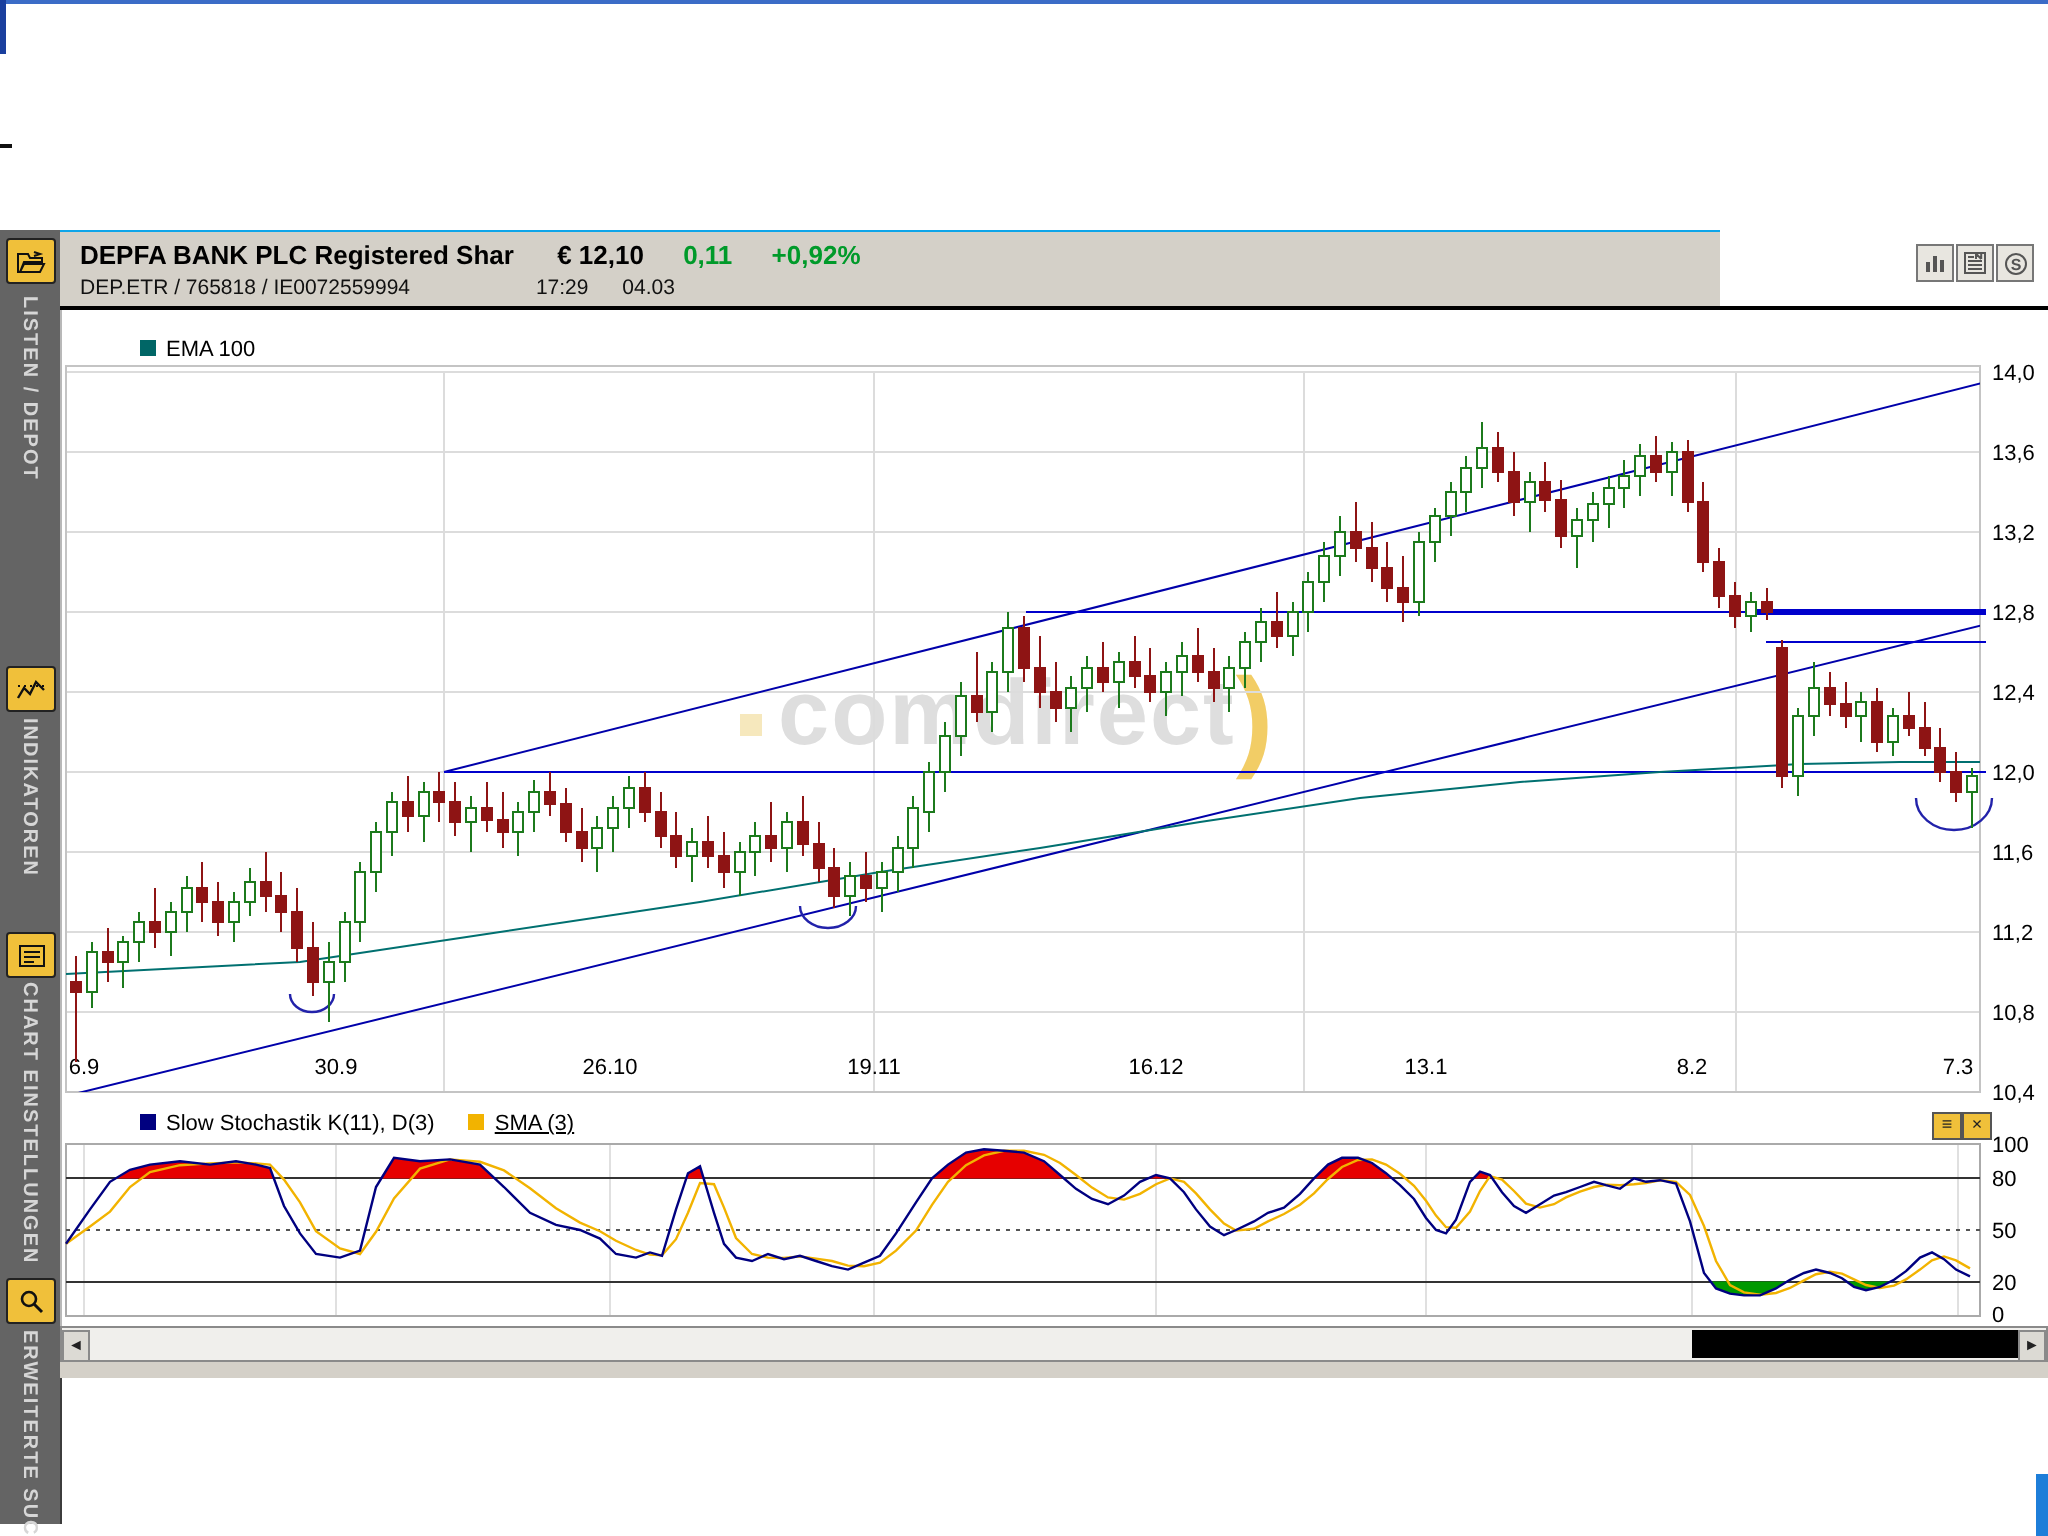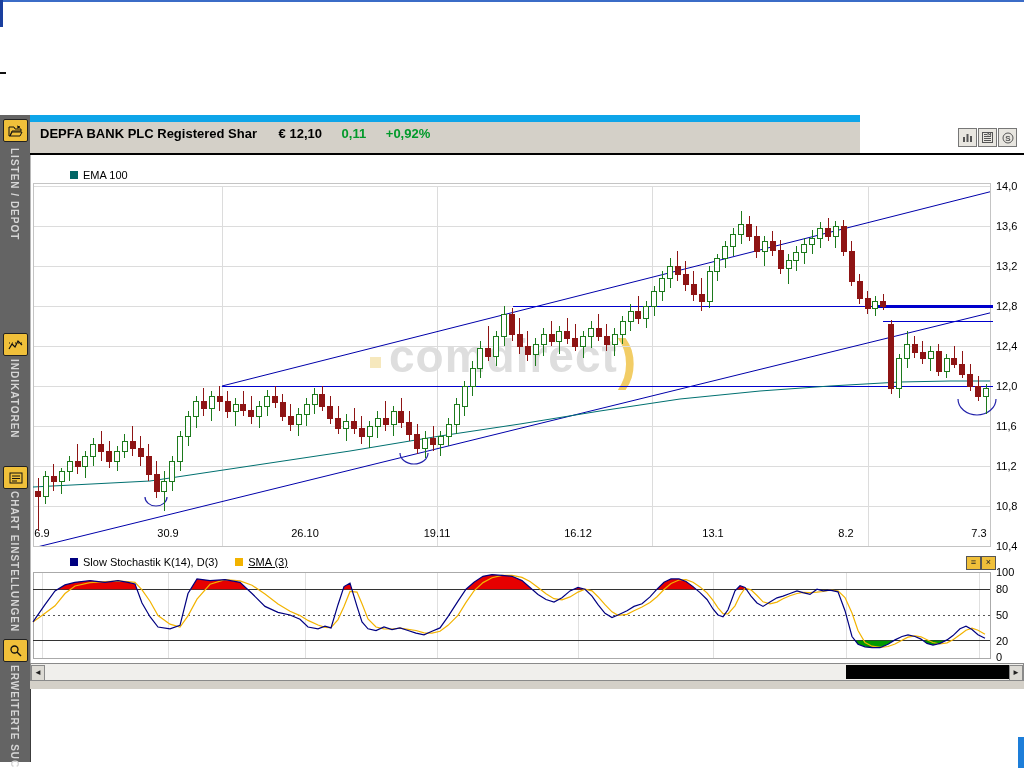--- a/index.html
+++ b/index.html
@@ -4,21 +4,21 @@
 <style>
   html,body{margin:0;padding:0;background:#fff;}
   body{width:1024px;height:768px;position:relative;overflow:hidden;
        font-family:"Liberation Sans",sans-serif;-webkit-font-smoothing:antialiased;}
   .abs{position:absolute;}
   
   #top-line{left:0;top:0;width:1024px;height:2px;background:#3b6cc7;}
   #top-tick{left:0;top:0;width:3px;height:27px;background:#1a3f9e;}
   #top-dash{left:0;top:72px;width:6px;height:2px;background:#111;}
   
-  #win-header{left:30px;top:115px;width:830px;height:39px;background:#d4d0c8;border-top:7px solid #0ea5e9;}
+  #win-header{left:30px;top:115px;width:830px;height:39px;background:#d4d0c8;border-top:1px solid #0ea5e9;}
   #title-row{position:absolute;left:10px;top:4px;font-size:13px;font-weight:bold;color:#000;white-space:nowrap;}
   #title-row .price{margin-left:18px;}
   #title-row .chg{color:#009a2a;margin-left:16px;}
   #title-row .pct{color:#009a2a;margin-left:16px;}
   #sub-row{position:absolute;left:10px;top:22px;font-size:10.5px;color:#111;white-space:nowrap;}
   #sub-row .tm{margin-left:60px;}
   .hbtn{position:absolute;top:6px;width:17px;height:17px;background:#e8e6e0;border:1px solid #777;
         display:flex;align-items:center;justify-content:center;}
   #hsep{left:30px;top:153px;width:994px;height:2px;background:#000;}
   
@@ -91,20 +91,25 @@
   <div class="vlabel" style="top:550px">ERWEITERTE SUCHE</div>
 </div>
 
 <div class="abs" id="win-header">
   <div id="title-row">
     <span>DEPFA BANK PLC Registered Shar</span>
     <span class="price">€ 12,10</span>
     <span class="chg">0,11</span>
     <span class="pct">+0,92%</span>
   </div>
+  <div id="sub-row">
+    <span>DEP.ETR  /  765818  /  IE0072559994</span>
+    <span class="tm">17:29</span>
+    <span style="margin-left:14px">04.03</span>
+  </div>
   <div class="hbtn" style="left:928px">
     <svg width="11" height="11" viewBox="0 0 11 11">
         <rect x="1" y="5" width="2" height="5" fill="#555"></rect>
         <rect x="4.5" y="2" width="2" height="8" fill="#555"></rect>
         <rect x="8" y="4" width="2" height="6" fill="#555"></rect>
       </svg>
   </div>
   <div class="hbtn" style="left:948px">
     <svg width="11" height="11" viewBox="0 0 11 11">
         <rect x="0.5" y="0.5" width="10" height="10" fill="none" stroke="#555"></rect>
@@ -707,21 +712,21 @@
     </g>
     <polyline fill="none" stroke="#f2b300" stroke-width="1.2" points="33,621.9 45,613.3 55,605.8 65,593.5 75,586.0 90,582.6 105,581.7 118,581.2 128,581.7 135,582.3 142,589.8 150,601.2 158,615.6 170,624.2 180,627.0 188,615.9 197,599.2 210,584.3 225,579.7 240,580.9 252,585.2 265,594.1 278,604.1 290,611.3 300,615.6 308,620.4 318,625.0 325,627.3 331,627.6 338,619.6 344,606.4 350,591.5 357,592.1 362,603.8 368,619.0 376,627.0 384,628.8 392,629.0 400,628.2 408,629.3 416,630.5 424,632.8 432,633.1 440,631.3 448,625.3 458,615.3 466,602.4 474,590.9 483,582.6 492,577.7 502,575.4 512,575.4 522,577.4 530,581.5 538,587.5 546,593.8 554,598.7 562,599.8 570,596.9 578,592.1 585,589.2 592,590.9 598,596.7 605,604.7 612,611.8 618,615.3 627,614.4 634,610.7 642,607.0 650,602.4 657,596.7 664,589.5 671,583.5 679,580.0 686,579.7 693,582.3 700,586.9 707,592.9 713,600.4 718,607.8 723,613.6 728,613.9 735,605.8 740,595.5 745,588.1 751,589.8 757,595.5 763,601.8 770,603.8 777,602.1 783,598.7 790,595.8 797,593.5 803,592.4 810,592.6 817,592.1 823,591.5 830,590.1 838,590.9 845,597.5 852,613.0 858,630.5 865,642.5 872,646.2 880,647.4 888,646.5 895,644.0 902,640.2 908,637.1 915,635.9 921,636.8 927,639.7 933,642.5 940,644.0 947,642.8 953,639.7 960,634.8 966,630.2 972,628.2 978,630.2 985,634.2"></polyline>
     <polyline fill="none" stroke="#000080" stroke-width="1.2" points="33,621.9 45,604.7 55,590.9 65,584.9 75,582.3 90,580.6 105,582.3 118,580.6 128,582.3 135,584.0 142,603.0 150,616.7 158,627.0 170,628.8 180,625.3 188,593.5 197,578.9 210,580.6 225,579.7 240,582.3 252,593.5 265,606.4 278,612.4 290,615.0 300,619.3 308,627.0 318,628.8 325,626.2 331,627.9 338,604.7 344,586.6 350,583.2 357,606.4 362,621.9 368,628.8 376,630.5 384,627.0 392,629.6 400,627.9 408,630.5 416,633.1 424,634.8 432,631.3 440,627.9 448,616.7 458,601.2 466,589.2 474,582.3 483,576.3 492,574.6 502,575.4 512,576.3 522,580.6 530,587.5 538,594.4 546,599.5 554,602.1 562,597.8 570,590.9 578,587.5 585,589.2 592,596.1 598,604.7 605,613.3 612,617.6 618,615.0 627,610.7 634,606.4 642,603.8 650,596.9 657,589.2 664,582.3 671,578.9 679,578.9 686,581.5 693,586.6 700,592.6 707,599.5 713,609.0 718,615.0 723,616.7 728,609.8 735,590.9 740,585.8 745,587.5 751,596.1 757,603.0 763,606.4 770,602.1 777,597.8 783,596.1 790,593.5 797,590.9 803,592.6 810,594.4 817,589.2 823,590.9 830,590.1 838,591.8 845,610.7 852,636.5 858,644.2 865,646.8 872,647.7 880,647.7 888,644.2 895,639.9 902,636.5 908,634.8 915,636.5 921,639.1 927,643.4 933,645.1 940,643.4 947,639.9 953,635.6 960,628.8 966,626.2 972,629.6 978,634.8 985,638.2"></polyline>
   </svg>
 
 <div class="abs" id="main-legend" style="z-index:3">
   <span class="sw"></span><span>EMA 100</span>
 </div>
 
 <div class="abs" id="stoch-legend">
-  <span class="swn" style="background:#000080"></span><span>Slow Stochastik K(14), D(3)</span>
+  <span class="swn" style="background:#000080"></span><span>Slow Stochastik K(11), D(3)</span>
   <span class="g2"><span class="swn" style="background:#f2b300"></span><span>SMA (3)</span></span>
 </div>
 <div class="ybtn" style="left:966px">≡</div>
 <div class="ybtn" style="left:981px">×</div>
 
 <div class="abs" id="scrollbar">
   <div class="sb-arrow" style="left:0">◄</div>
   <div id="sb-thumb"></div>
   <div class="sb-arrow" style="right:0">►</div>
 </div>

